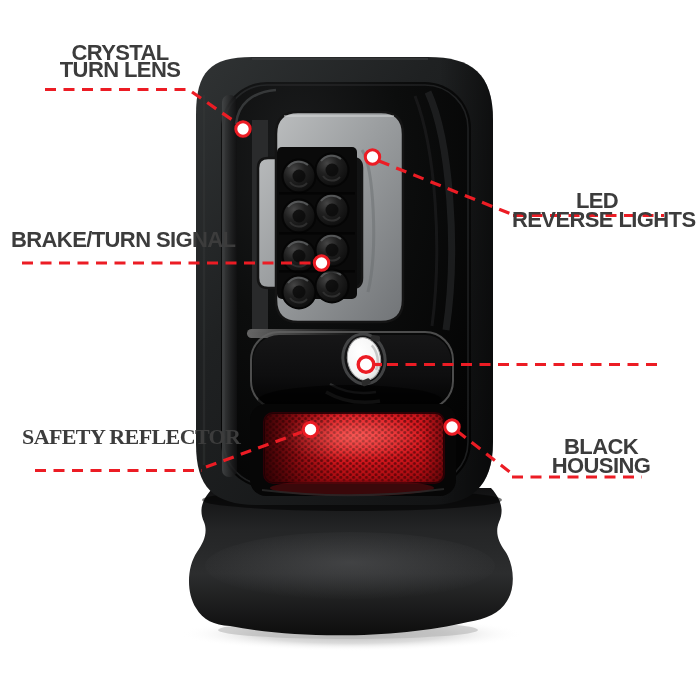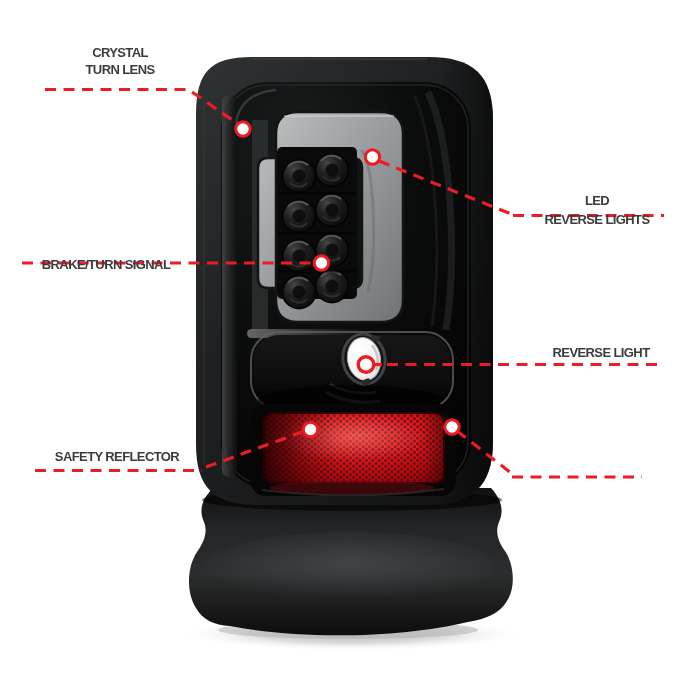--- a/index.html
+++ b/index.html
@@ -7,31 +7,31 @@
     width:700px;height:700px;background:#ffffff;
     font-family:"Liberation Sans",sans-serif;
     position:relative;overflow:hidden;
   }
   .stage{position:absolute;inset:0;}
   svg.art{position:absolute;left:0;top:0;}
   .callout{
     position:absolute;
     color:#3c3c3c;
     font-weight:bold;
-    font-size:13px;
+    font-size:22px;
     letter-spacing:-0.6px;
     text-align:center;
     line-height:19px;
   }
   .callout .l{white-space:nowrap;}
   #co-ccl{left:34px;top:45px;width:172px;line-height:16.5px;}
   #co-led{left:512px;top:191px;width:170px;}
-  #co-bts{left:11px;top:255px;width:190px;}
+  #co-bts{left:11px;top:230px;width:190px;}
   #co-rl {left:531px;top:343px;width:140px;}
-  #co-sr {left:22px;top:447px;width:190px;}
+  #co-sr {left:22px;top:427px;width:190px;font-family:Liberation Serif, serif;}
   #co-bh {left:541px;top:437px;width:120px;}
 </style>
 </head>
 <body>
 
 <div class="stage">
 
 <svg class="art" width="700" height="700" viewBox="0 0 700 700">
   <defs>
     <radialGradient id="gShadow" cx="50%" cy="50%" r="50%">
@@ -261,20 +261,21 @@
     <div class="l">CRYSTAL</div>
     <div class="l">TURN LENS</div>
   </div>
   <div class="callout" id="co-led">
     <div class="l">LED</div>
     <div class="l">REVERSE LIGHTS</div>
   </div>
   <div class="callout" id="co-bts">
     <div class="l">BRAKE/TURN SIGNAL</div>
   </div>
-  <div class="callout" id="co-rl">
-    <div class="l">REVERSE LIGHT</div>
-  </div>
   <div class="callout" id="co-sr">
     <div class="l">SAFETY REFLECTOR</div>
   </div>
+  <div class="callout" id="co-bh">
+    <div class="l">BLACK</div>
+    <div class="l">HOUSING</div>
+  </div>
 
 </div>
 
 </body></html>

